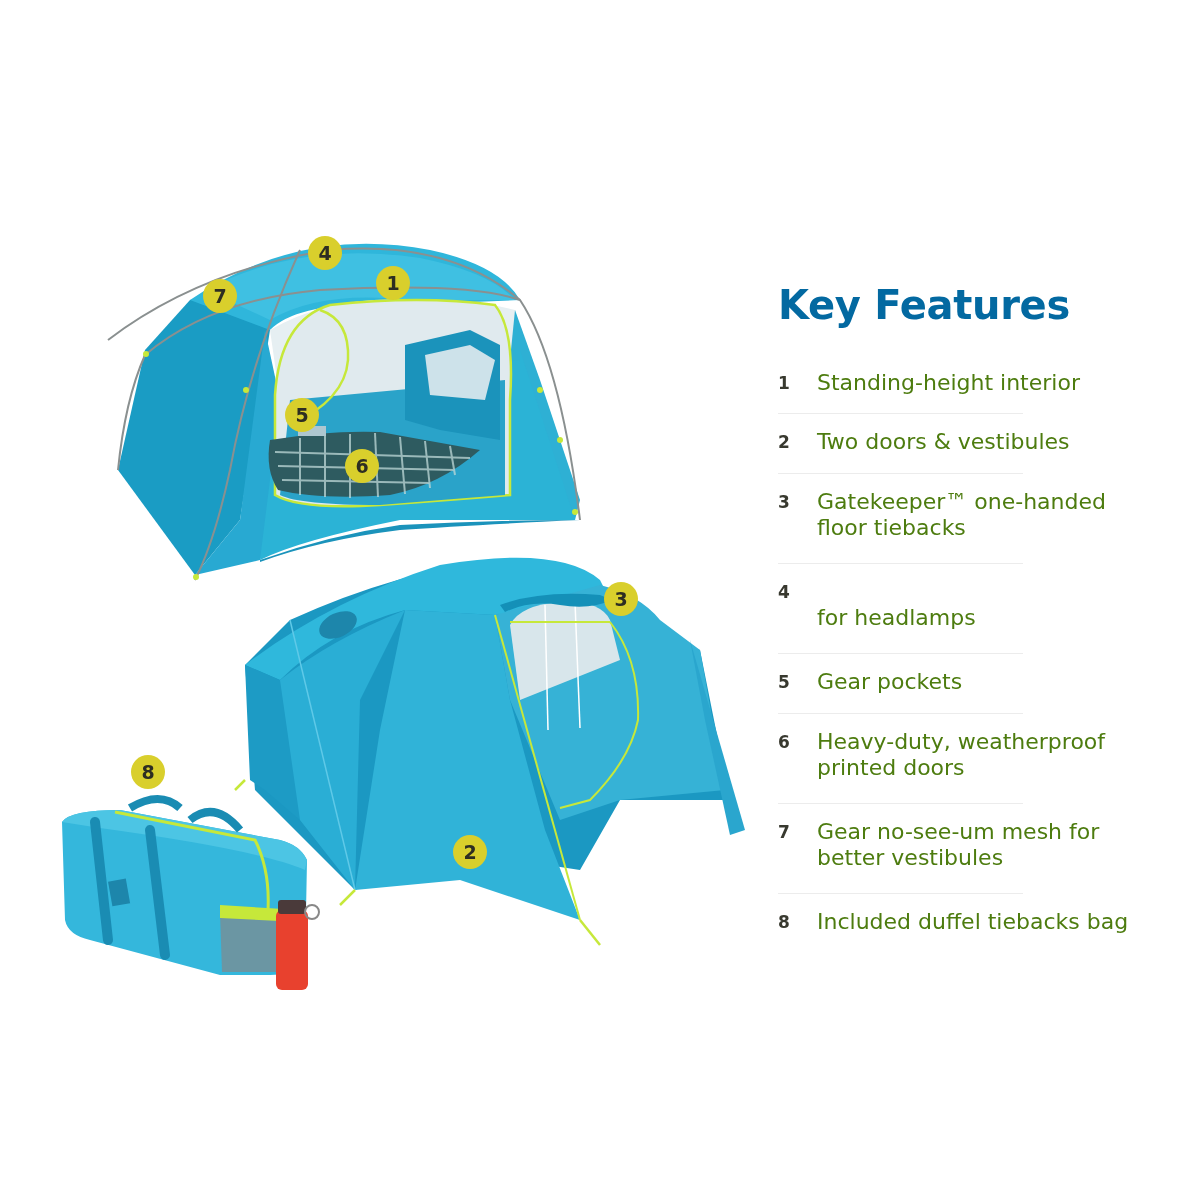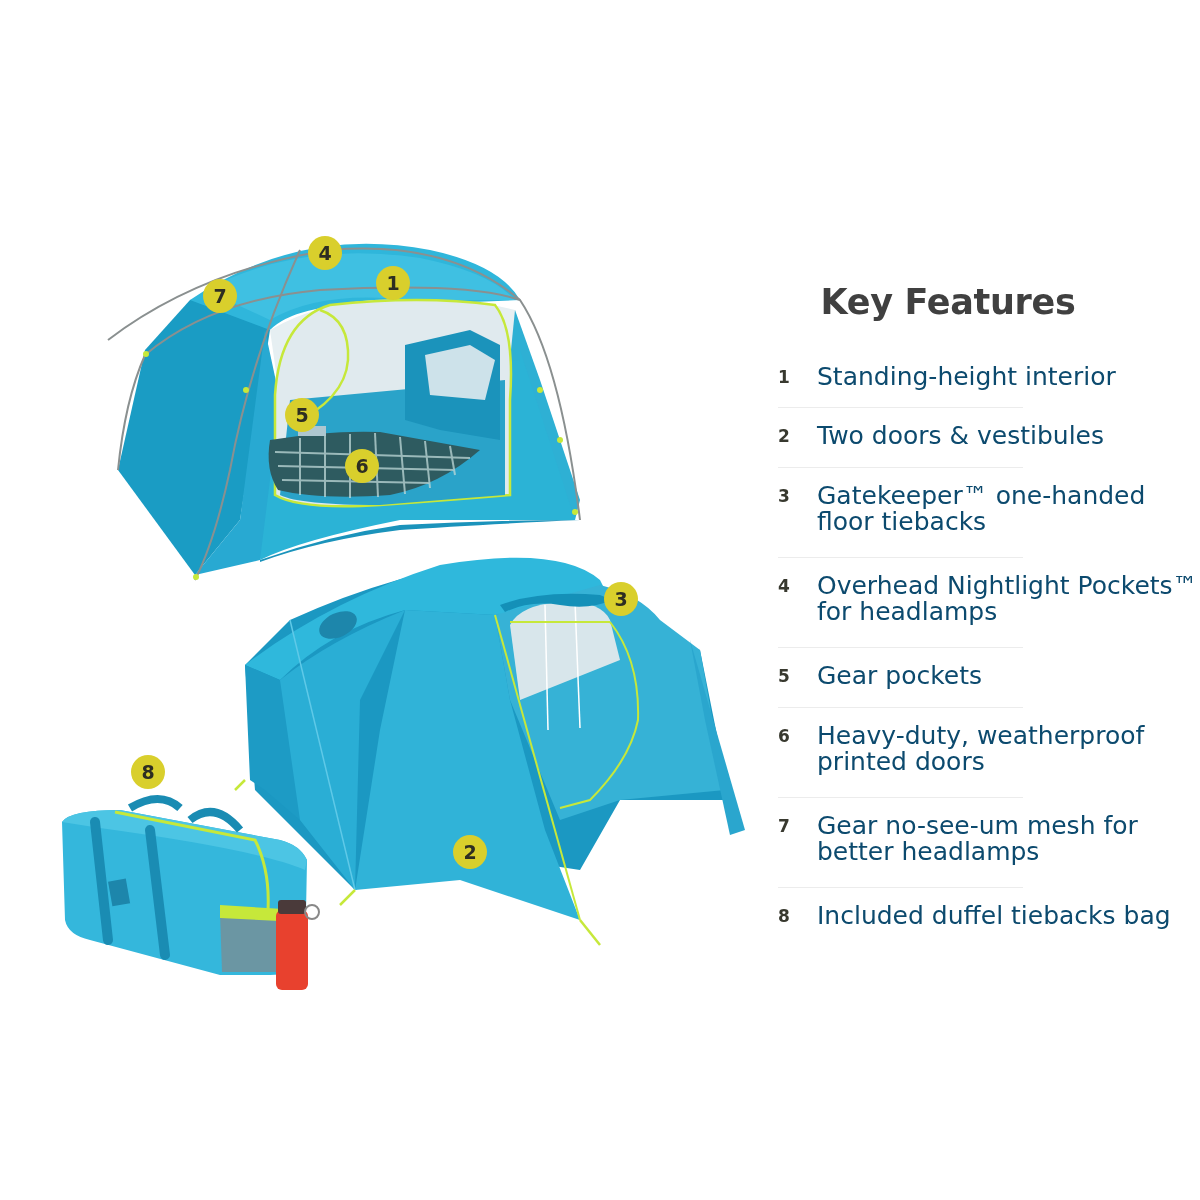--- a/index.html
+++ b/index.html
@@ -1,24 +1,24 @@
 <!DOCTYPE html>
 <html><head>
 <meta charset="utf-8">
 <style>
   html, body { margin:0; padding:0; background:#ffffff; }
   body { width:1200px; height:1200px; position:relative; overflow:hidden; font-family:"DejaVu Sans", sans-serif; }
   .art { position:absolute; left:0; top:0; width:1200px; height:1200px; }
   .badge { position:absolute; width:34px; height:34px; border-radius:50%; background:#d9cf2c; color:#2e2e22; font-family:"DejaVu Sans", sans-serif; font-size:19px; font-weight:bold; display:flex; align-items:center; justify-content:center; line-height:1; }
   .panel { position:absolute; left:778px; top:282px; width:340px; }
-  .title { font-family:"DejaVu Sans", sans-serif; font-weight:bold; font-size:35px; color:#404040; margin:0 0 42px 0; letter-spacing:-0.3px;text-align:center; }
+  .title { font-family:"DejaVu Sans", sans-serif; font-weight:bold; font-size:40px; color:#0369a1; margin:0 0 42px 0; letter-spacing:-0.3px; }
   .feat { position:relative; width:245px; border-bottom:1px solid #ececec; }
   .feat-inner { display:flex; }
   .num { width:39px; flex:none; font-weight:bold; font-size:17px; color:#38392f; padding-top:3px; }
-  .txt { font-size:25px; color:#0c4a6e; line-height:26px; white-space:nowrap; }
+  .txt { font-size:22px; color:#4d7c0f; line-height:26px; white-space:nowrap; }
 </style>
 </head>
 <body>
 
 <svg class="art" viewBox="0 0 1200 1200" xmlns="http://www.w3.org/2000/svg">
 
   <g>
 
     <path d="M145 350 L190 300 L260 290 L270 330 L240 520 L195 575 L118 470 Z" fill="#1a9cc4"></path>
 
@@ -168,21 +168,21 @@
         <span>Gatekeeper™ one-handed</span><br>
         <span>floor tiebacks</span>
       </span>
     </div>
   </div>
 
   <div class="feat" style="height:74px;padding-top:15px;">
     <div class="feat-inner">
       <span class="num">4</span>
       <span class="txt">
-        <span>Overhead Nightlight Pockets™</span><br>
+        <br>
         <span>for headlamps</span>
       </span>
     </div>
   </div>
 
   <div class="feat" style="height:44px;padding-top:15px;">
     <div class="feat-inner">
       <span class="num">5</span>
       <span class="txt">Gear pockets</span>
     </div>
@@ -196,21 +196,21 @@
         <span>printed doors</span>
       </span>
     </div>
   </div>
 
   <div class="feat" style="height:74px;padding-top:15px;">
     <div class="feat-inner">
       <span class="num">7</span>
       <span class="txt">
         <span>Gear no-see-um mesh for</span><br>
-        <span>better headlamps</span>
+        <span>better vestibules</span>
       </span>
     </div>
   </div>
 
   <div class="feat" style="height:44px;padding-top:15px;border-bottom:none;">
     <div class="feat-inner">
       <span class="num">8</span>
       <span class="txt">Included duffel tiebacks bag</span>
     </div>
   </div>

